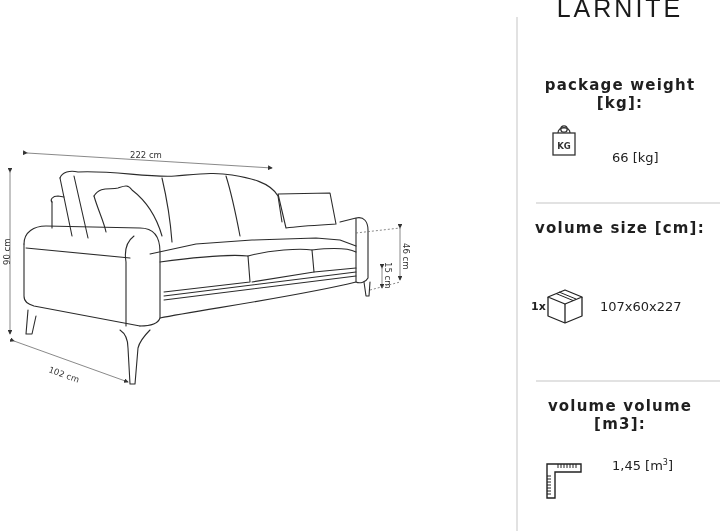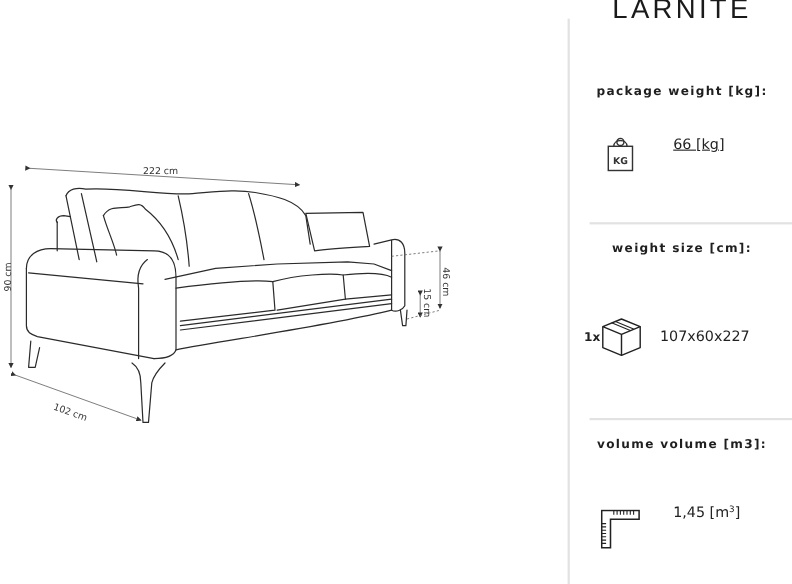--- a/index.html
+++ b/index.html
@@ -2,21 +2,21 @@
 <html><head>
 <meta charset="utf-8">
 <style>
   html, body { margin:0; padding:0; background:#ffffff; }
   body { width:720px; height:531px; position:relative; overflow:hidden; font-family:"DejaVu Sans", sans-serif; color:#222; }
   .abs { position:absolute;font-weight:bold; }
   #drawing { position:absolute; left:0; top:0; width:515px; height:531px; }
   .vdivider { position:absolute; left:516px; top:17px; width:2px; height:514px; background:#e2e2e2; }
   .hdivider { position:absolute; left:536px; width:184px; height:2px; background:#e2e2e2; }
   .title { position:absolute; left:520px; top:-6px; width:200px; text-align:center; font-family:"Liberation Sans", sans-serif; font-size:25px; letter-spacing:3px; color:#1a1a1a; font-weight:normal; }
-  .label { position:absolute; left:520px; width:200px; text-align:center; font-family:"DejaVu Sans", sans-serif; font-size:11px; font-weight:bold; letter-spacing:1.2px; color:#1f1f1f; }
+  .label { position:absolute; left:520px; width:200px; text-align:center; font-family:"DejaVu Sans", sans-serif; font-size:15px; font-weight:bold; letter-spacing:1.2px; color:#1f1f1f; }
   .value { position:absolute; font-family:"DejaVu Sans", sans-serif; font-size:13px; color:#222; }
   .dimtext { font-family:"DejaVu Sans", sans-serif; font-size:8.5px; fill:#333; }
 </style>
 </head>
 <body>
 
 <svg id="drawing" viewBox="0 0 515 531" xmlns="http://www.w3.org/2000/svg">
   <defs>
     <marker id="arr" markerWidth="6" markerHeight="6" refX="5" refY="3" orient="auto">
       <path d="M0,0 L6,3 L0,6 Z" fill="#333"></path>
@@ -82,25 +82,25 @@
 
 <div class="label" style="top:76px;">package weight [kg]:</div>
 <div class="abs" style="left:549px; top:121px; width:30px; height:36px;">
   <svg width="30" height="36" viewBox="0 0 30 36">
     <circle cx="15" cy="8" r="3.2" fill="none" stroke="#333" stroke-width="1.3"></circle>
     <path d="M9,12 C9,5 21,5 21,12" fill="none" stroke="#333" stroke-width="1.3"></path>
     <rect x="4" y="12" width="22" height="22" fill="none" stroke="#333" stroke-width="1.3"></rect>
     <text x="15" y="28" text-anchor="middle" font-family="DejaVu Sans, sans-serif" font-size="8.5" fill="#333">KG</text>
   </svg>
 </div>
-<div class="value" style="left:612px; top:124px;text-decoration:underline;">66 [kg]</div>
+<div class="value" style="left:612px; top:150px;">66 [kg]</div>
 
 <div class="hdivider" style="top:202px;"></div>
 
-<div class="label" style="top:219px;">weight size [cm]:</div>
+<div class="label" style="top:219px;">volume size [cm]:</div>
 <div class="value" style="left:531px; top:300px; font-size:11px;font-weight:bold;">1x</div>
 <div class="abs" style="left:545px; top:287px; width:40px; height:38px;">
   <svg width="40" height="38" viewBox="0 0 40 38">
     <path d="M3,10 L20,3 L37,10 L20,17 Z" fill="none" stroke="#222" stroke-width="1.3" stroke-linejoin="round"></path>
     <path d="M3,10 L3,29 L20,36 L37,29 L37,10" fill="none" stroke="#222" stroke-width="1.3" stroke-linejoin="round"></path>
     <path d="M20,17 L20,36" stroke="#222" stroke-width="1.3"></path>
     <path d="M11,6.5 L28,13.5 M14,5 L31,12" stroke="#222" stroke-width="1"></path>
   </svg>
 </div>
 <div class="value" style="left:600px; top:299px;">107x60x227</div>

